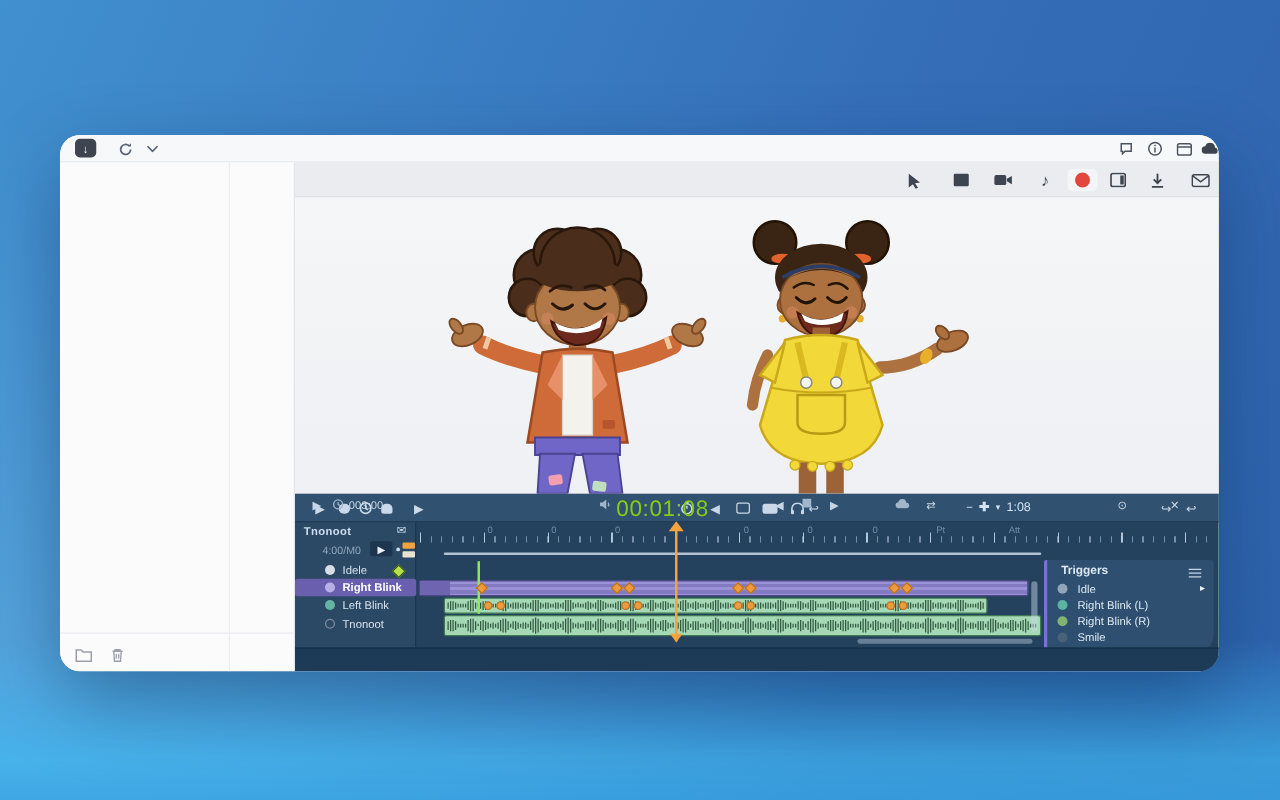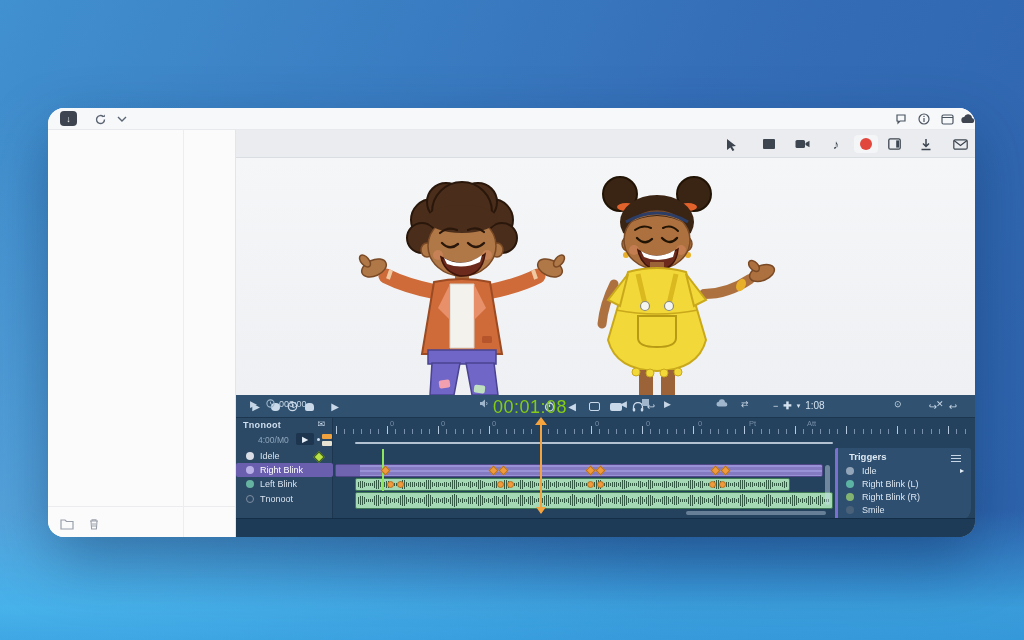--- a/index.html
+++ b/index.html
@@ -57,25 +57,25 @@
   .list-col { left:0; top:23px; width:97px; height:100px; background:#2b4965; border-right:1px solid #1c3650; }
   .panel-head { position:absolute; left:0; top:23px; width:97px; height:15px; }
   .panel-head .lbl { position:absolute; left:7px; top:2px; font-size:9px; font-weight:bold; color:#cfdeee; letter-spacing:.3px; }
   .mini-row { position:absolute; left:0; top:38px; width:97px; height:14px; }
   .mini-time { position:absolute; left:22px; top:2px; color:#8fa6bc; font-size:8.5px; }
   .mini-play { position:absolute; left:60px; top:0px; width:18px; height:12px; background:#1d354e; border-radius:2px; color:#e8f1f9; font-size:8px; display:flex; align-items:center; justify-content:center; }
   .mini-dot { position:absolute; left:81px; top:5px; width:3px; height:3px; border-radius:50%; background:#cfdeee; }
   .marker-a { position:absolute; left:86px; top:1px; width:10px; height:5px; background:#f0a23e; border-radius:1px; }
   .marker-b { position:absolute; left:86px; top:8px; width:10px; height:5px; background:#e8e2d2; border-radius:1px; }
 
-  .track-row { position:absolute; left:0; width:97px; height:14px; display:flex; align-items:center; gap:6px; padding-left:10px;text-align:center; }
+  .track-row { position:absolute; left:0; width:97px; height:14px; display:flex; align-items:center; gap:6px; padding-left:24px;text-align:center; }
   .track-row.sel { background:#6a5fae; width:97px; border-radius:2px; }
   .t-circle { width:8px; height:8px; border-radius:50%; flex:0 0 auto; }
   .track-row span.tlabel { font-size:9px; color:#d7e2ee; white-space:nowrap; }
-  .track-row.sel span.tlabel { color:#fff; font-weight:normal; }
+  .track-row.sel span.tlabel { color:#fff; font-weight:bold; }
 
   .ruler-labels { left:97px; top:24px; right:0; height:9px; }
   .ruler-label { position:absolute; top:0; font-size:7.5px; color:rgba(195,215,240,.5); }
   .ticks-minor { left:100px; right:4px; top:34px; height:5px;
       background:repeating-linear-gradient(90deg, rgba(190,210,235,.55) 0 1px, transparent 1px 8.5px); }
   .ticks-major { left:100px; right:4px; top:31px; height:8px;
       background:repeating-linear-gradient(90deg, rgba(210,228,248,.8) 0 1px, transparent 1px 51px); }
   .hscroll-line { left:119px; top:47px; width:478px; height:2px; background:rgba(225,238,250,.75); border-radius:1px; }
 
   .purple-bar { left:99px; top:69px; width:488px; height:13px; border:1px solid #4f4787; border-radius:2px;

